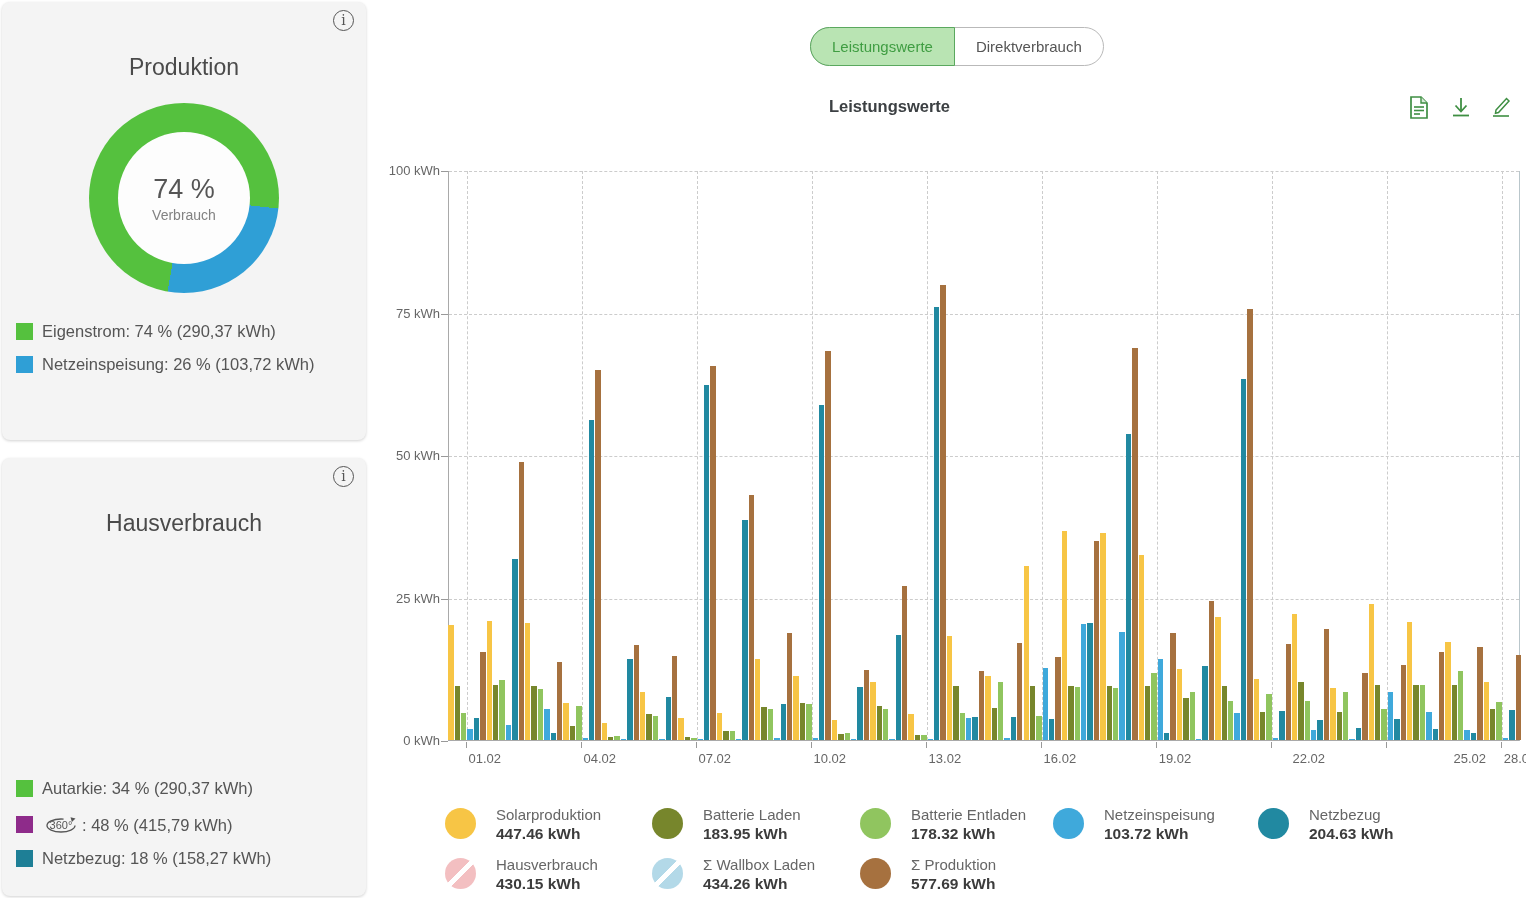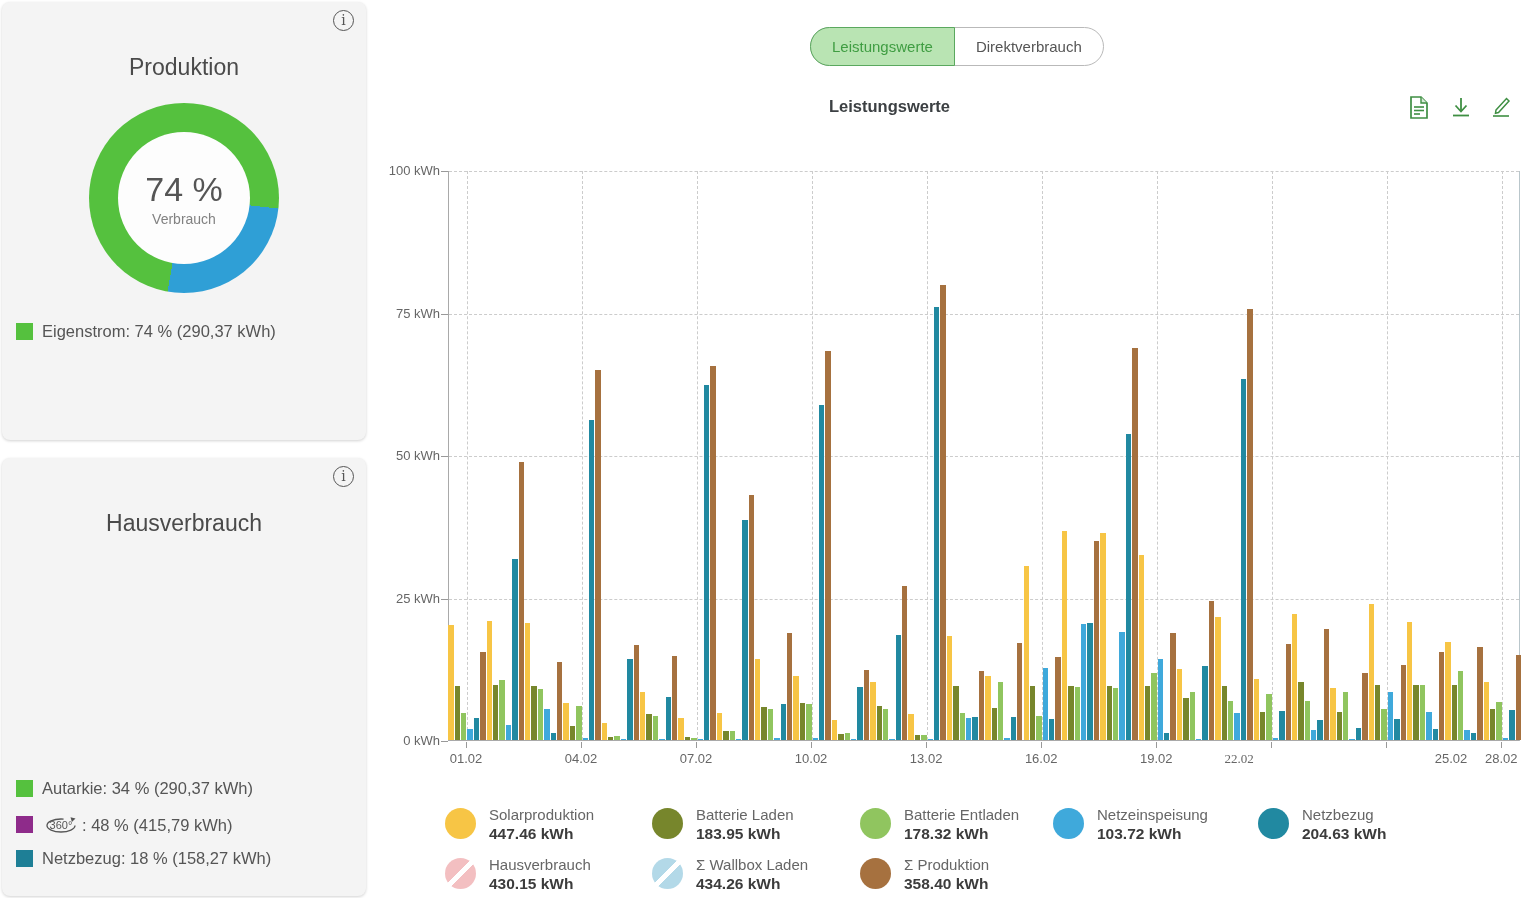--- a/index.html
+++ b/index.html
@@ -15,21 +15,21 @@
               border:1.6px solid #555; border-radius:50%; color:#555;
               font-family:"DejaVu Serif", serif; font-size:14px; line-height:18px;
               text-align:center; cursor:pointer; background:transparent; }
   .card-title { margin-top:52px; text-align:center; font-size:23px; color:#4a4a4a; }
   .donut { position:absolute; left:87px; width:190px; height:190px; border-radius:50%; }
   #card-produktion .donut { top:101px; }
   #card-hausverbrauch .donut { top:103px; }
   .donut-hole { position:absolute; left:29px; top:29px; width:132px; height:132px;
                 border-radius:50%; background:#fdfdfd; display:flex; flex-direction:column;
                 align-items:center; justify-content:center; }
-  .donut-val { font-size:34px; color:#555; }
+  .donut-val { font-size:27px; color:#555; }
   .donut-sub { font-size:14px; color:#828282; margin-top:2px; }
   .mini-legend { position:absolute; left:14px; display:flex; align-items:center; }
   .chip { width:17px; height:17px; margin-right:9px; flex:none; }
   .mini-legend span.txt { font-size:16.5px; color:#555; white-space:nowrap; }
   .swirl-icon { margin:0 2px 0 0; display:inline-block; vertical-align:-4px; }
 
   
   .tabs { position:absolute; left:810px; top:27px; height:39px; display:flex;
           border:1px solid #b9b9b9; border-radius:21px; background:#fff; }
   .tab { display:flex; align-items:center; padding:0 21px; font-size:15px;
@@ -48,47 +48,51 @@
 
   
   #plot { position:absolute; left:448px; top:171px; width:1072px; height:570px;
           border-left:1px solid #a9a9a9; border-bottom:1px solid #a9a9a9;
           border-right:1px solid #b9c6cb; }
   .hgrid { position:absolute; left:0; width:100%; height:0; border-top:1px dashed #ccc; }
   .vgrid { position:absolute; top:0; height:100%; width:0; border-left:1px dashed #ccc; }
   .bar   { position:absolute; bottom:0; width:5.4px; }
   .ylab  { position:absolute; left:370px; width:70px; height:18px; line-height:18px;
            text-align:right; font-size:13px; color:#666; }
-  .xlab  { position:absolute; width:70px; text-align:center; font-size:13px; color:#666;
+  .xlab  { position:absolute; width:70px; text-align:right; font-size:13px; color:#666;
            top:751px; }
   .ytick { position:absolute; width:7px; height:1px; background:#999; left:441px; }
   .xtick { position:absolute; width:1px; height:6px; background:#999; top:742px; }
 
   
-  .lg-item { position:absolute; display:flex; align-items:flex-start; cursor:pointer; }
+  .lg-item { position:absolute; display:flex; align-items:flex-start; cursor:pointer;gap:7px; }
   .lg-circle { width:31px; height:31px; border-radius:50%; flex:none; margin-top:2px; }
   .lg-text { margin-left:13px; }
   .lg-label { font-size:15px; color:#666; white-space:nowrap; }
   .lg-value { font-size:15.5px; font-weight:bold; color:#3c3c3c; margin-top:2px; }
 </style>
 </head>
 <body>
 
 <div class="card" id="card-produktion">
   <div class="info-btn">i</div>
   <div class="card-title">Produktion</div>
   <div class="donut" style="background: conic-gradient(from 190deg, rgb(85, 193, 62) 0%, rgb(85, 193, 62) 74%, rgb(47, 159, 214) 74%, rgb(47, 159, 214) 100%);">
     <div class="donut-hole">
       <div class="donut-val">74 %</div>
       <div class="donut-sub">Verbrauch</div>
     </div>
   </div>
   <div class="mini-legend" style="top:320px">
     <span class="chip" style="background: rgb(85, 193, 62);"></span>
     <span class="txt">Eigenstrom: 74 % (290,37 kWh)</span>
+  </div>
+  <div class="mini-legend" style="top:353px">
+    <span class="chip" style="background: rgb(47, 159, 214);"></span>
+    <span class="txt">Netzeinspeisung: 26 % (103,72 kWh)</span>
   </div>
 </div>
 
 <div class="card" id="card-hausverbrauch">
   <div class="info-btn">i</div>
   <div class="card-title">Hausverbrauch</div>
   <div class="mini-legend" style="top:321px">
     <span class="chip" style="background: rgb(85, 193, 62);"></span>
     <span class="txt">Autarkie: 34 % (290,37 kWh)</span>
   </div>
@@ -332,21 +336,21 @@
     <div class="xlab" style="left: 661.07px;">07.02</div>
     <div class="xtick" style="left: 696.07px;"></div>
     <div class="xlab" style="left: 776.105px;">10.02</div>
     <div class="xtick" style="left: 811.105px;"></div>
     <div class="xlab" style="left: 891.14px;">13.02</div>
     <div class="xtick" style="left: 926.14px;"></div>
     <div class="xlab" style="left: 1006.17px;">16.02</div>
     <div class="xtick" style="left: 1041.17px;"></div>
     <div class="xlab" style="left: 1121.21px;">19.02</div>
     <div class="xtick" style="left: 1156.21px;"></div>
-    <div class="xlab" style="left: 1204px; font-family: Liberation Serif, serif;">22.02</div>
+    <div class="xlab" style="left: 1255px;">22.02</div>
     <div class="xtick" style="left: 1271.24px;"></div>
     <div class="xlab" style="left: 1416px;">25.02</div>
     <div class="xtick" style="left: 1386.28px;"></div>
     <div class="xlab" style="left: 1466.32px;">28.02</div>
     <div class="xtick" style="left: 1501.32px;"></div>
   </div>
 
 <div class="lg-item" style="left: 445px; top: 806px;">
     <div class="lg-circle" style="background: rgb(247, 197, 69);"></div>
     <div class="lg-text">
@@ -393,15 +397,15 @@
     <div class="lg-circle" style="background: linear-gradient(135deg, rgb(179, 217, 232) 0px, rgb(179, 217, 232) 45%, rgb(255, 255, 255) 45%, rgb(255, 255, 255) 55%, rgb(179, 217, 232) 55%, rgb(179, 217, 232) 100%);"></div>
     <div class="lg-text">
       <div class="lg-label">Σ Wallbox Laden</div>
       <div class="lg-value">434.26 kWh</div>
     </div>
   </div>
 <div class="lg-item" style="left: 860px; top: 856px;">
     <div class="lg-circle" style="background: rgb(166, 113, 63);"></div>
     <div class="lg-text">
       <div class="lg-label">Σ Produktion</div>
-      <div class="lg-value">358.40 kWh</div>
+      <div class="lg-value">577.69 kWh</div>
     </div>
   </div>
 
 </body></html>

